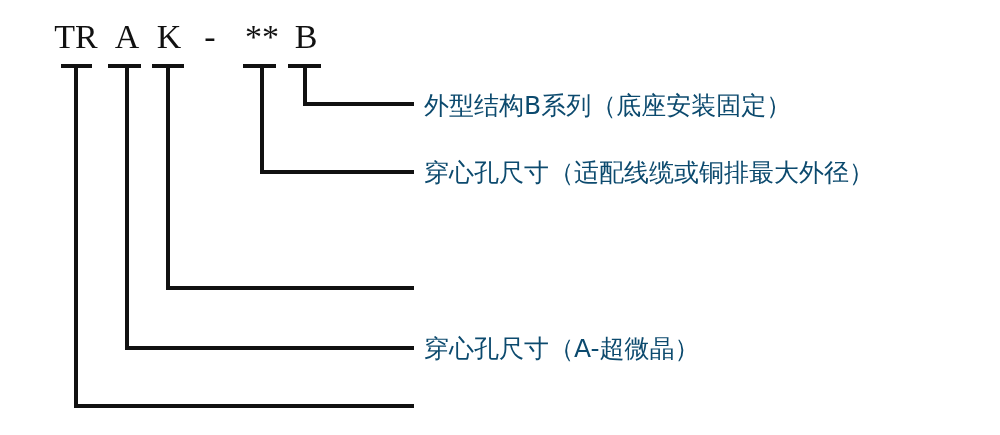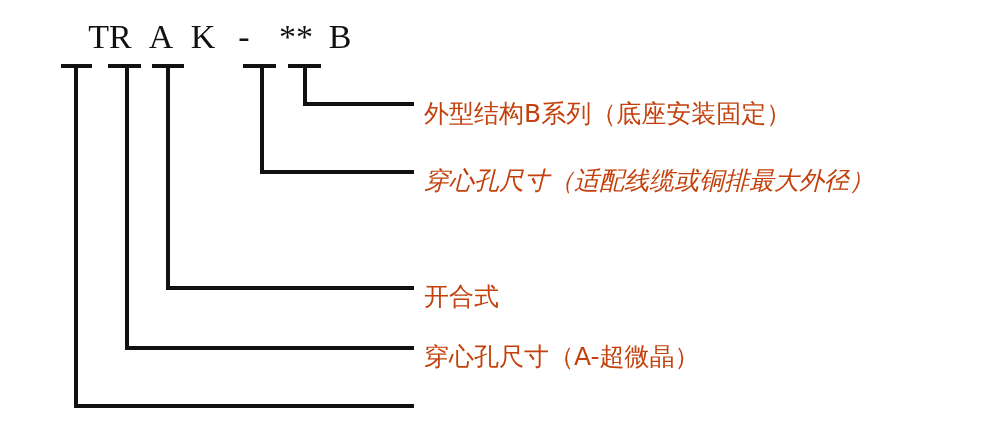--- a/index.html
+++ b/index.html
@@ -30,38 +30,36 @@
     left: 0;
     top: 12px;
     width: 868px;
     height: 50px;
     font-family: "Liberation Serif", serif;
     font-size: 34px;
     color: #111111;
     letter-spacing: 0;
     white-space: pre;
     line-height: 50px;
-    margin-left: 34px;
   }
   .code-seg {
     position: absolute;
     top: 0;
     text-align: center;
     font-family: "Liberation Serif", serif;
     font-size: 34px;
     color: #111111;
   }
   .callout-label {
     position: absolute;
     font-family: "DejaVu Sans", "Liberation Sans", sans-serif;
     font-size: 25px;
-    color: #c2410c;
+    color: #0c4a6e;
     white-space: nowrap;
     line-height: 1;
-    margin-top: 8px;
   }
 </style>
 </head>
 <body>
 
 <div id="diagram-root">
 
   <div class="model-code">
     <span class="code-seg" style="left:50px; width:52px;">TR</span>
     <span class="code-seg" style="left:110px; width:34px;">A</span>
@@ -85,20 +83,19 @@
       <polyline points="305,66 305,104 412,104"></polyline>
       <polyline points="262,66 262,172 412,172"></polyline>
       <polyline points="168,66 168,288 412,288"></polyline>
       <polyline points="127,66 127,348 412,348"></polyline>
       <polyline points="76,66 76,406 412,406"></polyline>
     </g>
   </svg>
 
   <div class="callout-label" style="left:424px; top:93px;">外型结构B系列（底座安装固定）</div>
 
-  <div class="callout-label" style="left:424px; top:160px;font-style:italic;">穿心孔尺寸（适配线缆或铜排最大外径）</div>
+  <div class="callout-label" style="left:424px; top:160px;">穿心孔尺寸（适配线缆或铜排最大外径）</div>
 
-  <div class="callout-label" style="left:424px; top:276px;">开合式</div>
 
   <div class="callout-label" style="left:424px; top:336px;">穿心孔尺寸（A-超微晶）</div>
 
 
 </div>
 
 </body></html>

